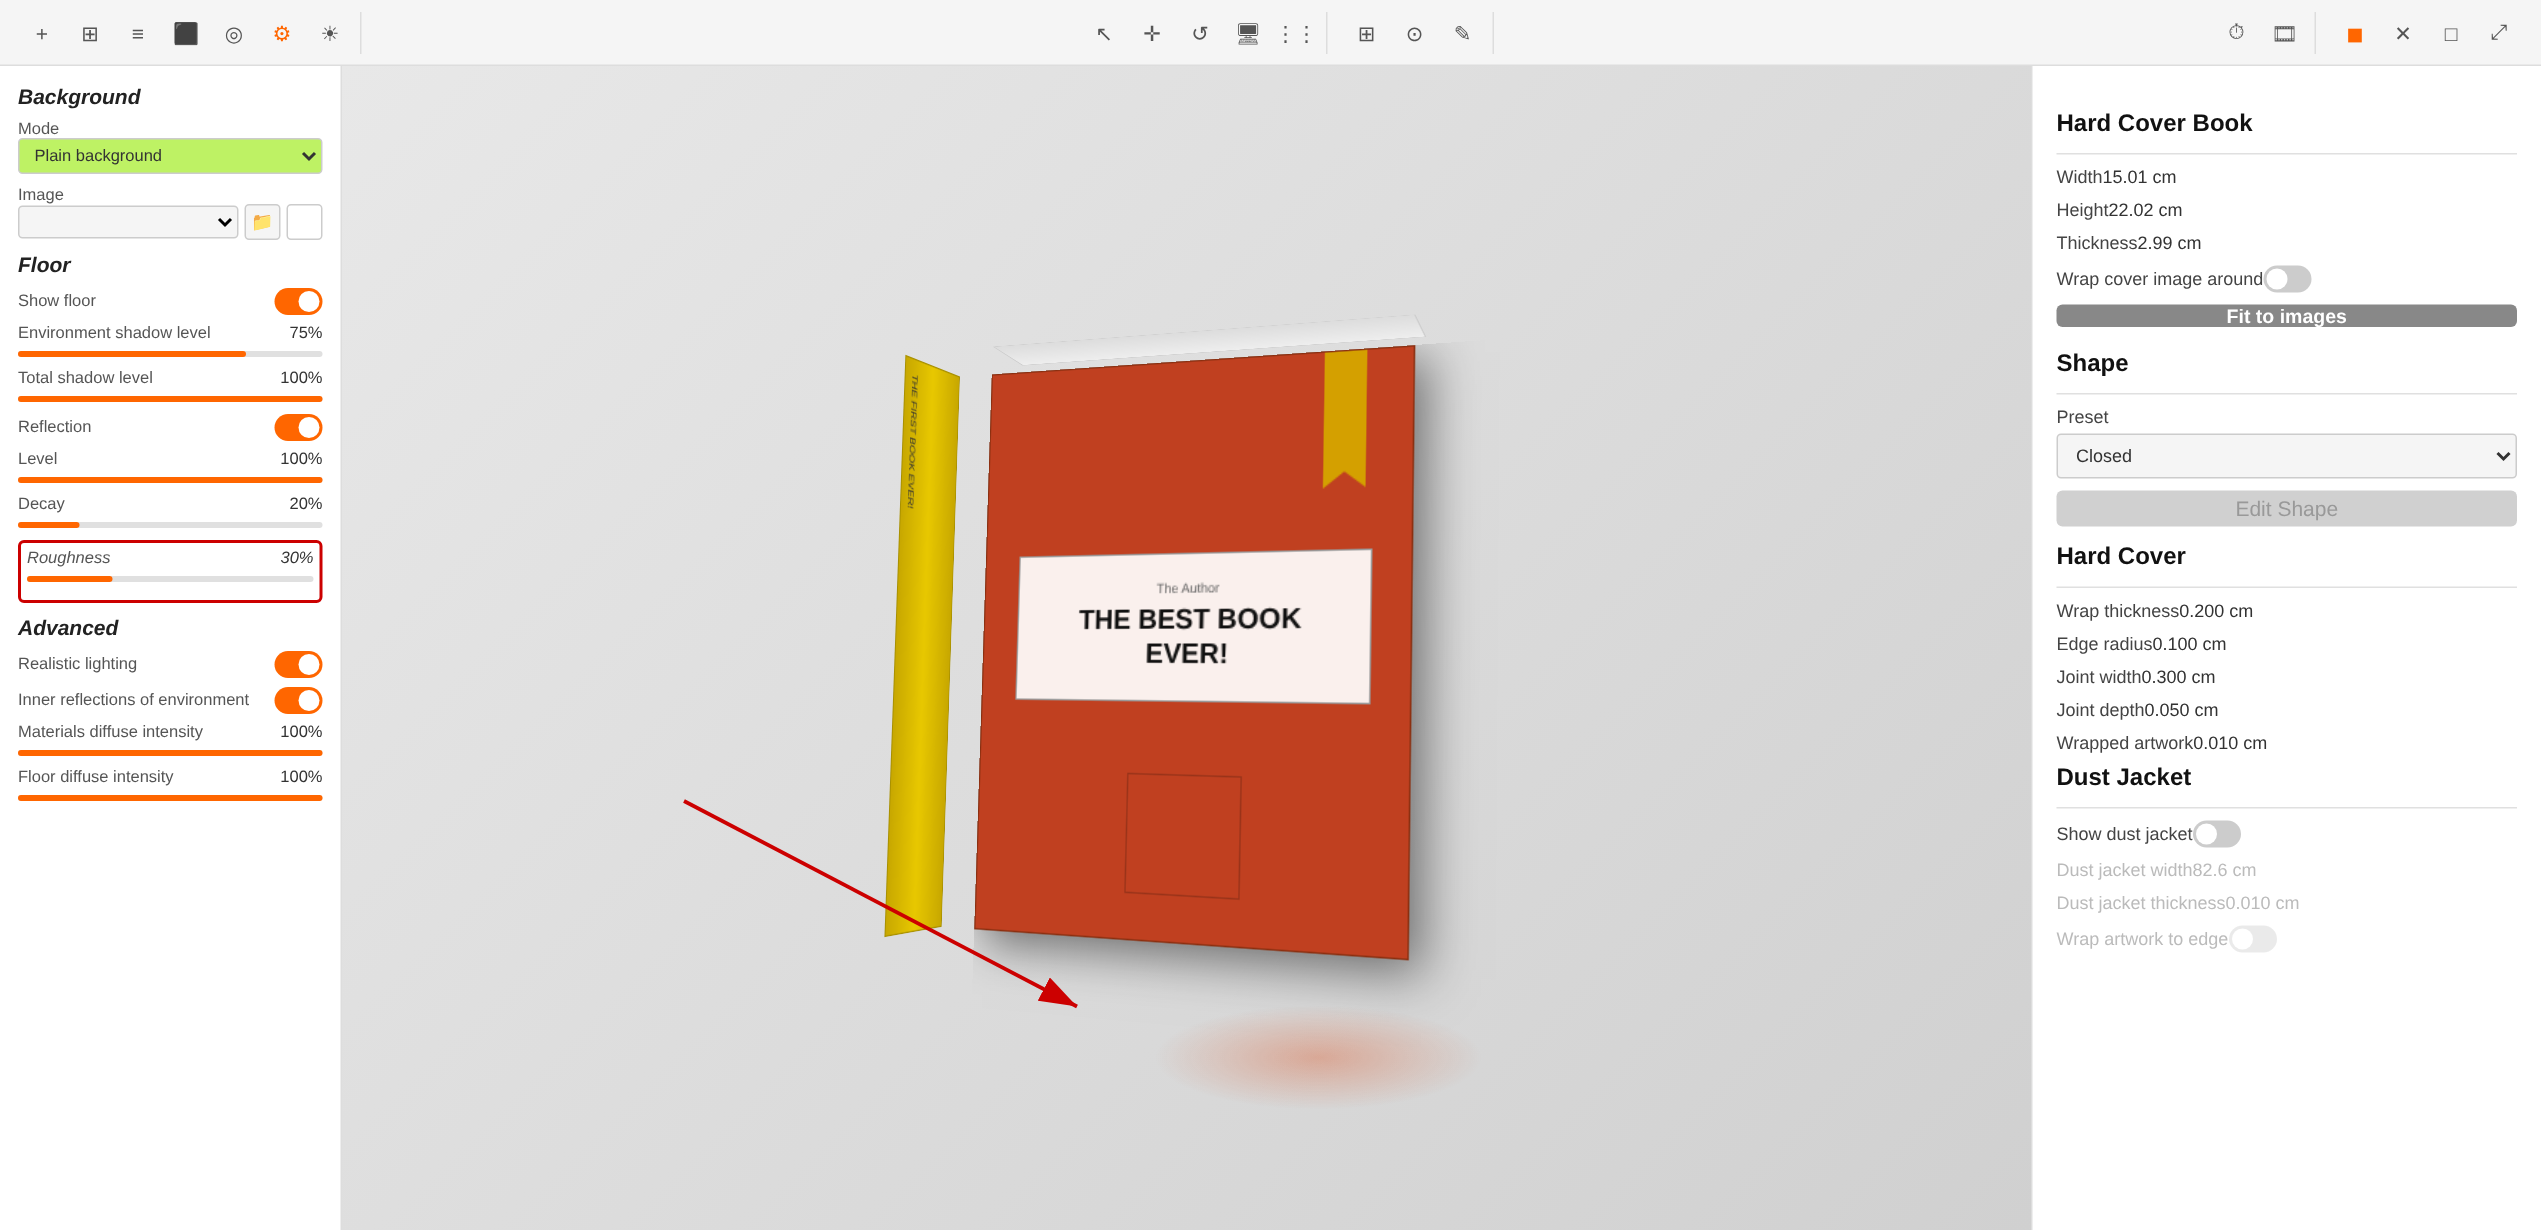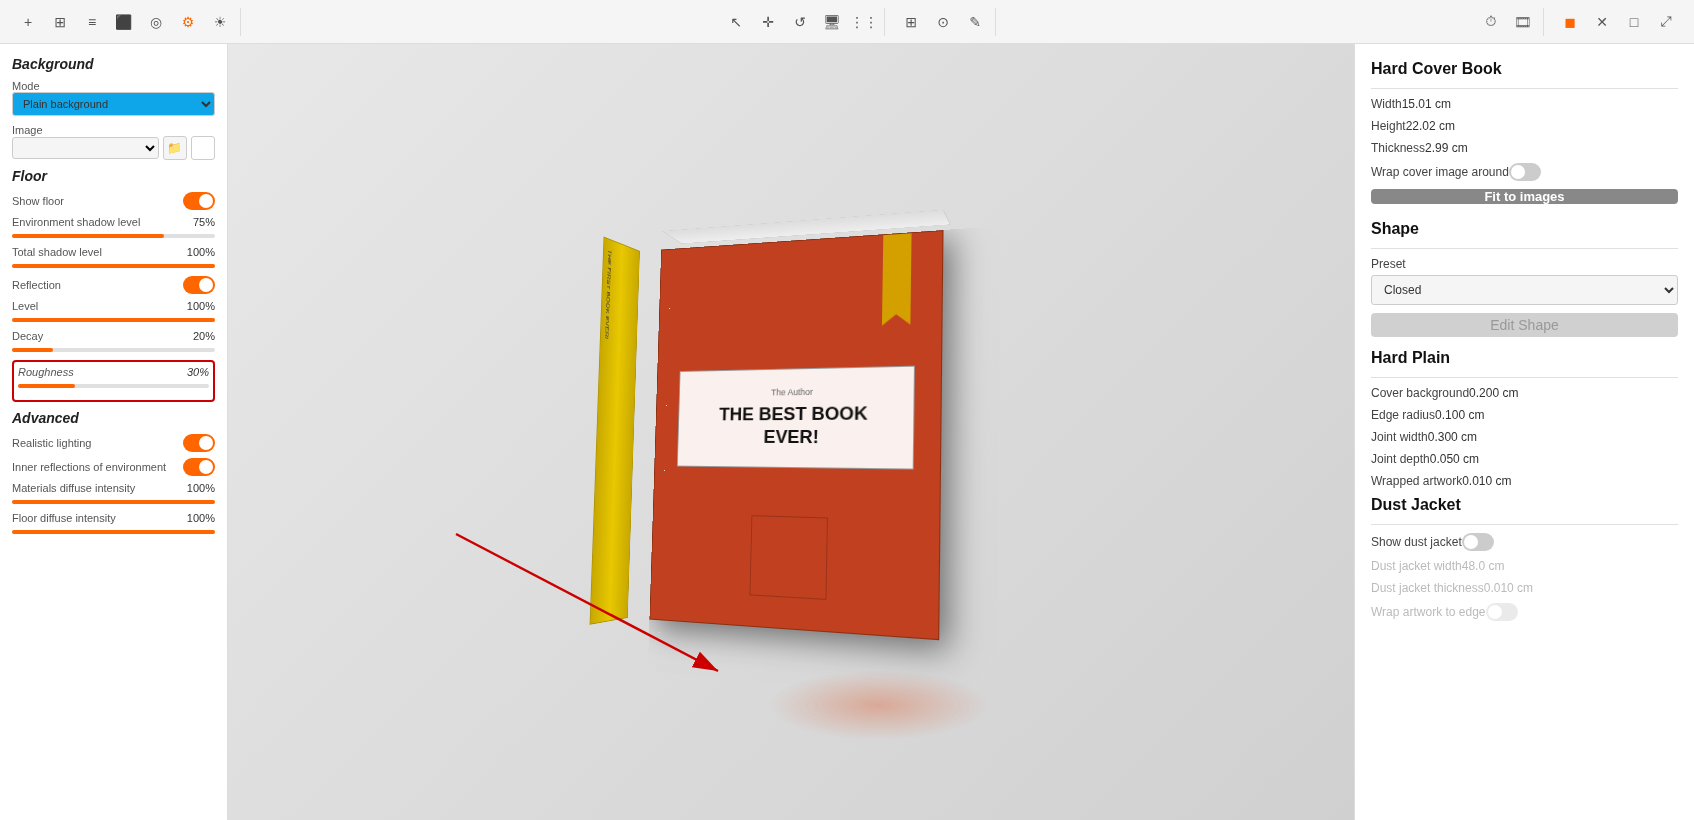--- a/index.html
+++ b/index.html
@@ -98,21 +98,21 @@
     }
     .slider-fill {
       height: 100%;
       background: #ff6600;
       border-radius: 2px;
     }
     .select-dropdown {
       width: 100%;
       padding: 4px 6px;
       border: 1px solid #ccc;
-      background: #0ea5e9;
+      background: #bef264;
       border-radius: 3px;
       font-size: 11px;
       color: #333;
       cursor: pointer;
       margin-bottom: 8px;
     }
     .image-row {
       display: flex;
       align-items: center;
       gap: 4px;
@@ -169,21 +169,21 @@
       padding: 12px 16px;
       flex-shrink: 0;
     }
     .right-section-title {
       font-size: 16px;
       font-weight: 700;
       color: #111;
       margin-top: 0;
       margin-bottom: 10px;
     }
-    .right-section-title:first-child { margin-top: 4px; }
+    .right-section-title:first-child { margin-top: 18px; }
     .right-field-row {
       display: flex;
       align-items: center;
       justify-content: flex-start;
       margin-bottom: 8px;
     }
     .right-field-label {
       font-size: 12px;
       color: #444;
     }
@@ -455,24 +455,24 @@
     <button class="fit-btn">Fit to images</button>
 
     <div class="right-section-title">Shape</div>
     <hr class="divider">
     <div class="right-field-label" style="margin-bottom:4px; display:block;">Preset</div>
     <select class="right-select">
       <option>Closed</option>
     </select>
     <button class="edit-shape-btn">Edit Shape</button>
 
-    <div class="right-section-title">Hard Plain</div>
+    <div class="right-section-title">Hard Cover</div>
     <hr class="divider">
     <div class="right-field-row">
-      <span class="right-field-label">Cover background</span>
+      <span class="right-field-label">Wrap thickness</span>
       <span class="right-field-value">0.200 cm</span>
     </div>
     <div class="right-field-row">
       <span class="right-field-label">Edge radius</span>
       <span class="right-field-value">0.100 cm</span>
     </div>
     <div class="right-field-row">
       <span class="right-field-label">Joint width</span>
       <span class="right-field-value">0.300 cm</span>
     </div>
@@ -486,21 +486,21 @@
     </div>
 
     <div class="right-section-title">Dust Jacket</div>
     <hr class="divider">
     <div class="right-field-row">
       <span class="right-field-label">Show dust jacket</span>
       <div class="right-toggle off"></div>
     </div>
     <div class="right-field-row">
       <span class="right-field-label disabled-text">Dust jacket width</span>
-      <span class="right-field-value disabled-text">48.0 cm</span>
+      <span class="right-field-value disabled-text">82.6 cm</span>
     </div>
     <div class="right-field-row">
       <span class="right-field-label disabled-text">Dust jacket thickness</span>
       <span class="right-field-value disabled-text">0.010 cm</span>
     </div>
     <div class="right-field-row">
       <span class="right-field-label disabled-text">Wrap artwork to edge</span>
       <div class="right-toggle off" style="opacity:0.4;"></div>
     </div>
   </div>

